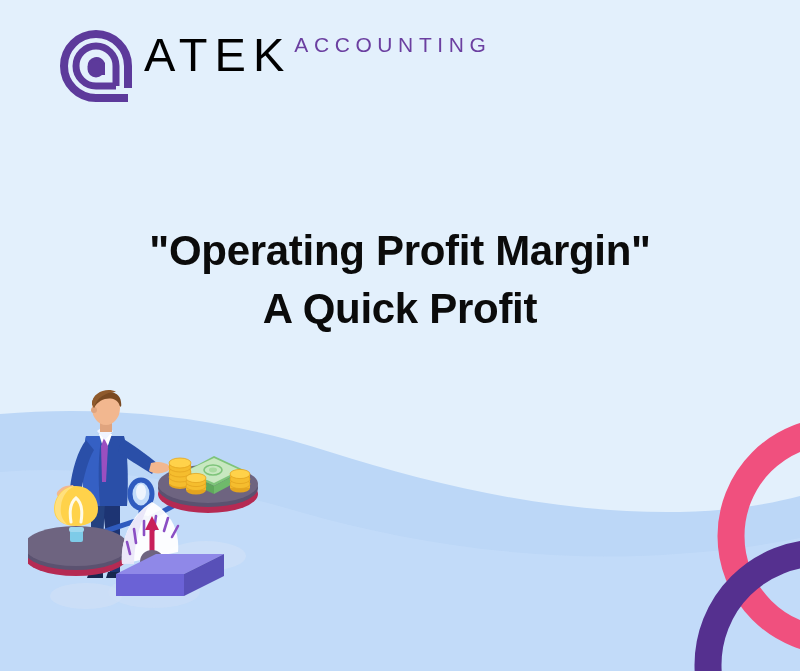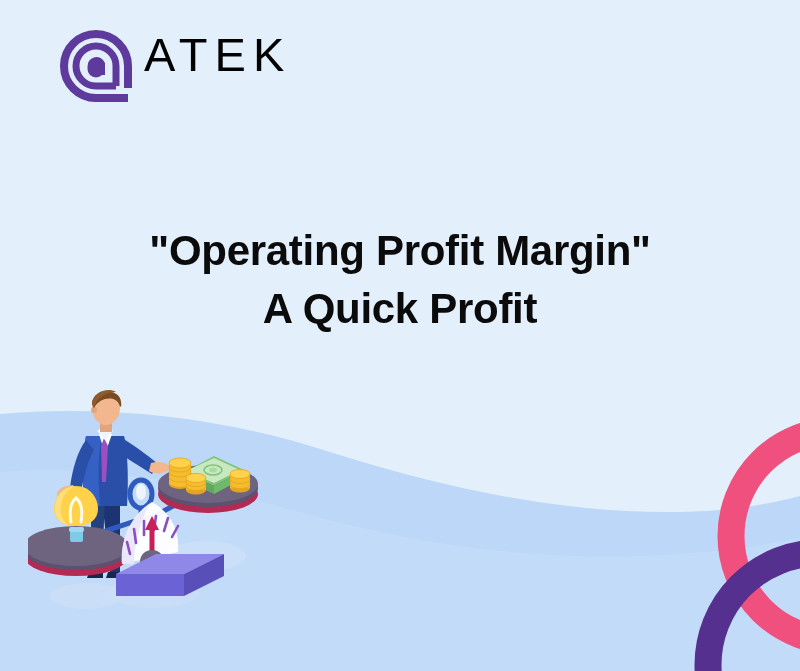--- a/index.html
+++ b/index.html
@@ -98,20 +98,21 @@
         <path d="M70,60 L70,38 A32,32 0 1 0 38,70 L70,70" stroke-width="8" stroke-linecap="butt"></path>
 
         <path d="M58,58 L58,38 A20,20 0 1 0 38,58 L58,58" stroke-width="7" stroke-linecap="butt"></path>
       </g>
 
       <path d="M47,35 A9,9 0 1 0 38,47 L47,47 Z" fill="#5d3a9b"></path>
       <circle cx="38" cy="41" r="8.5" fill="#5d3a9b"></circle>
     </svg>
     <div id="logo-words">
       <div id="logo-atek">ATEK</div>
+      <div id="logo-accounting">ACCOUNTING</div>
     </div>
   </div>
 
   <div id="title-block">
     <div class="tline">"Operating Profit Margin"</div>
     <div class="tline">A Quick Profit</div>
   </div>
 
   <svg id="illustration" viewBox="0 0 262 250">
 

